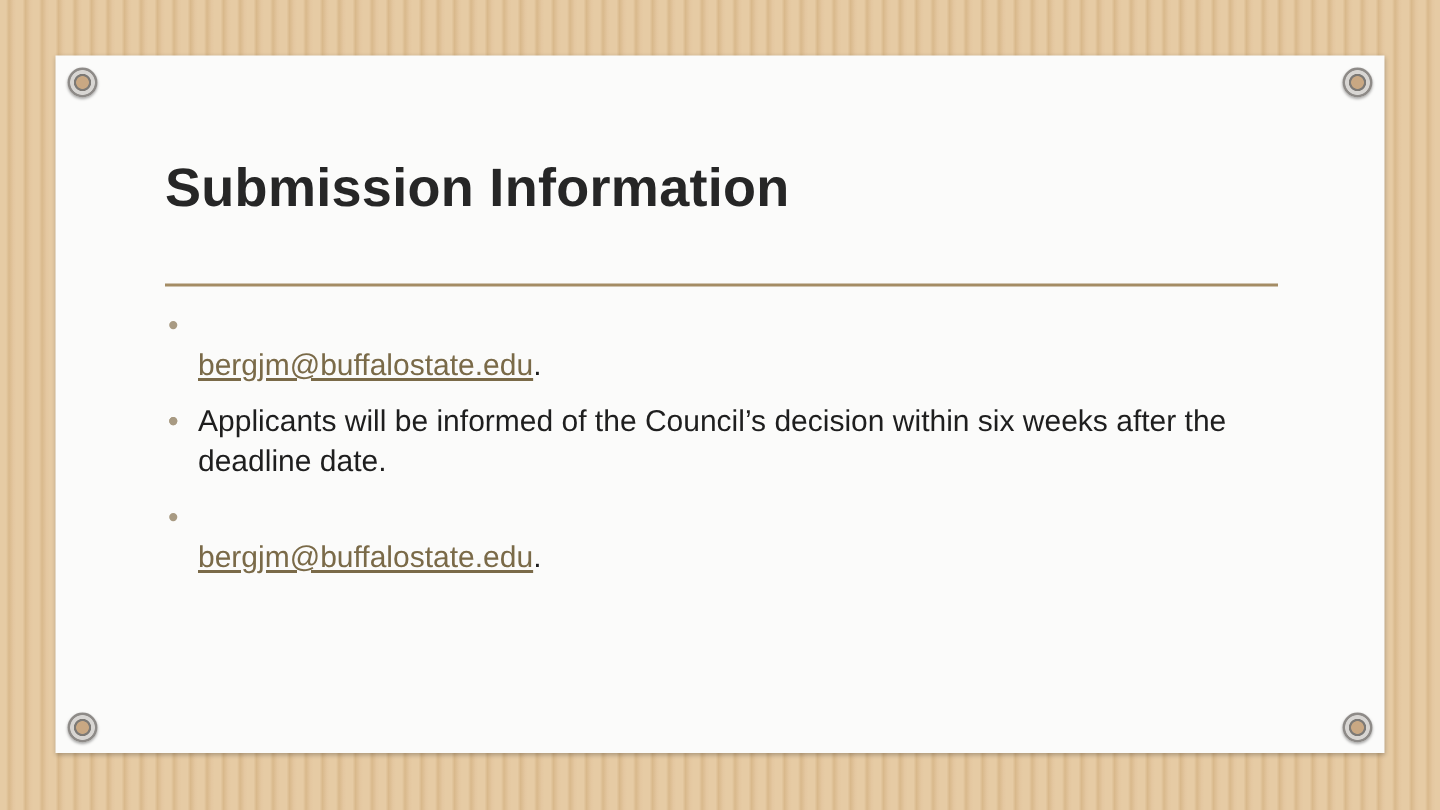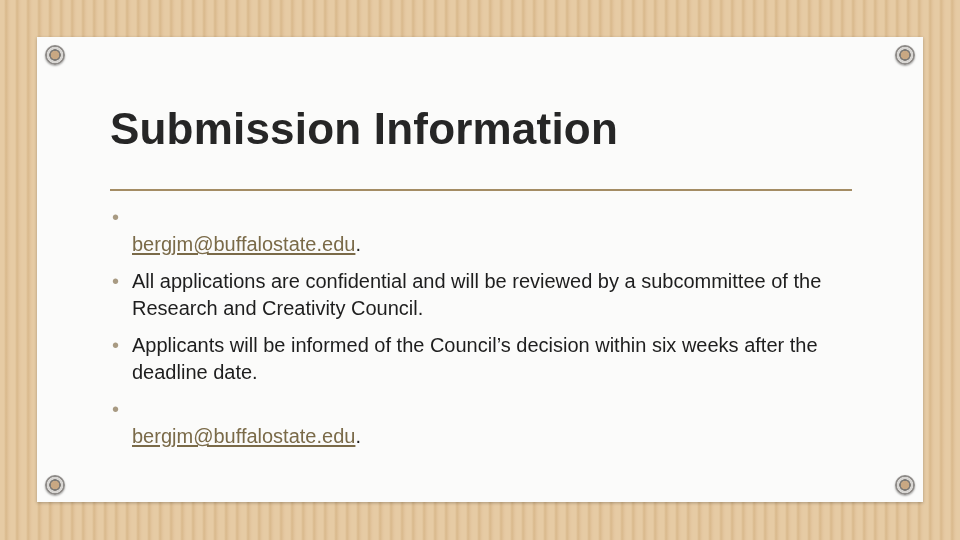--- a/index.html
+++ b/index.html
@@ -14,21 +14,21 @@
     background:#fbfbfa;
     box-shadow: 0 1px 3px rgba(0,0,0,0.25);
   }
   .grommet {
     position:absolute; width:20px; height:20px; border-radius:50%;
     background: radial-gradient(circle at 50% 50%, #c9a883 0 4px, #7d7a76 4.5px 5.5px, #d8d6d3 6px 8px, #8e8b88 8.5px 10px);
     box-shadow: 0 1px 2px rgba(0,0,0,0.35);
   }
   .title {
     position:absolute; left:110px; top:104px; margin:0;
-    font-size:44px; font-weight:bold; color:#262626; letter-spacing:0.2px;
+    font-size:36px; font-weight:bold; color:#262626; letter-spacing:0.2px;
   }
   .rule {
     position:absolute; left:110px; top:189px; width:742px; height:2px; background:#a48c64;
   }
   .bullets { position:absolute; left:110px; top:204px; width:760px; margin:0; padding:0; list-style:none; }
   .bullet { position:relative; padding-left:22px; font-size:20px; line-height:27px; color:#1e1e1e; margin-bottom:10px; }
   .bullet .dot { position:absolute; left:2px; top:0; color:#a89a82; font-size:20px; }
   .link { color:#7a6a48; text-decoration:underline; text-underline-offset:2px;text-align:right; }
 </style>
 </head>
@@ -44,21 +44,20 @@
 <div class="rule"></div>
 
 <ul class="bullets">
   <li class="bullet">
     <span class="dot">•</span>
     <br>
     <a class="link">bergjm@buffalostate.edu</a><span>.</span>
   </li>
   <li class="bullet">
     <span class="dot">•</span>
-    <span>All applications are confidential and will be reviewed by a subcommittee of the Research and Creativity Council.</span>
   </li>
   <li class="bullet">
     <span class="dot">•</span>
     <span>Applicants will be informed of the Council’s decision within six weeks after the deadline date.</span>
   </li>
   <li class="bullet">
     <span class="dot">•</span>
     <br>
     <a class="link">bergjm@buffalostate.edu</a><span>.</span>
   </li>

